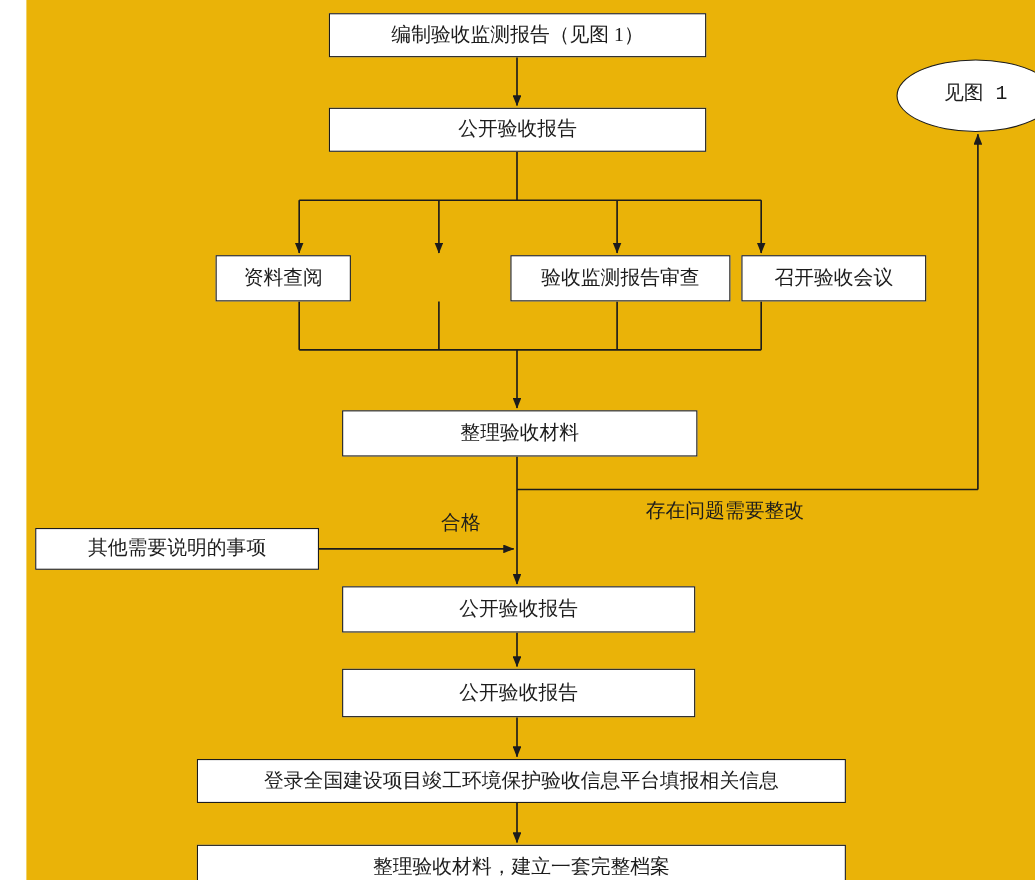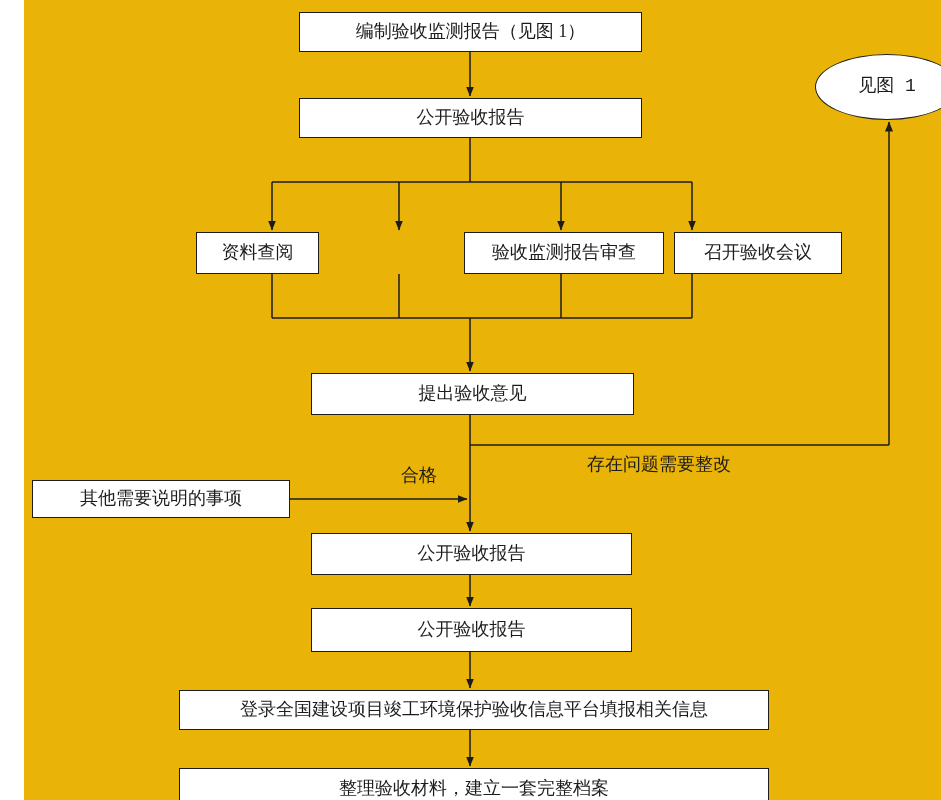--- a/index.html
+++ b/index.html
@@ -89,21 +89,21 @@
 
   <div class="node" style="left:275px; top:98px;  width:343px; height:40px;">公开验收报告</div>
 
   <div class="node" style="left:172px; top:232px; width:123px; height:42px;">资料查阅</div>
 
 
   <div class="node" style="left:440px; top:232px; width:200px; height:42px;">验收监测报告审查</div>
 
   <div class="node" style="left:650px; top:232px; width:168px; height:42px;">召开验收会议</div>
 
-  <div class="node" style="left:287px; top:373px; width:323px; height:42px;">提出验收意见</div>
+  <div class="node" style="left:287px; top:373px; width:323px; height:42px;">整理验收材料</div>
 
   <div class="node" style="left:8px;   top:480px; width:258px; height:38px;">其他需要说明的事项</div>
 
   <div class="node" style="left:287px; top:533px; width:321px; height:42px;">公开验收报告</div>
 
   <div class="node" style="left:287px; top:608px; width:321px; height:44px;">公开验收报告</div>
 
   <div class="node" style="left:155px; top:690px; width:590px; height:40px;">登录全国建设项目竣工环境保护验收信息平台填报相关信息</div>
 
   <div class="node" style="left:155px; top:768px; width:590px; height:42px;">整理验收材料，建立一套完整档案</div>

